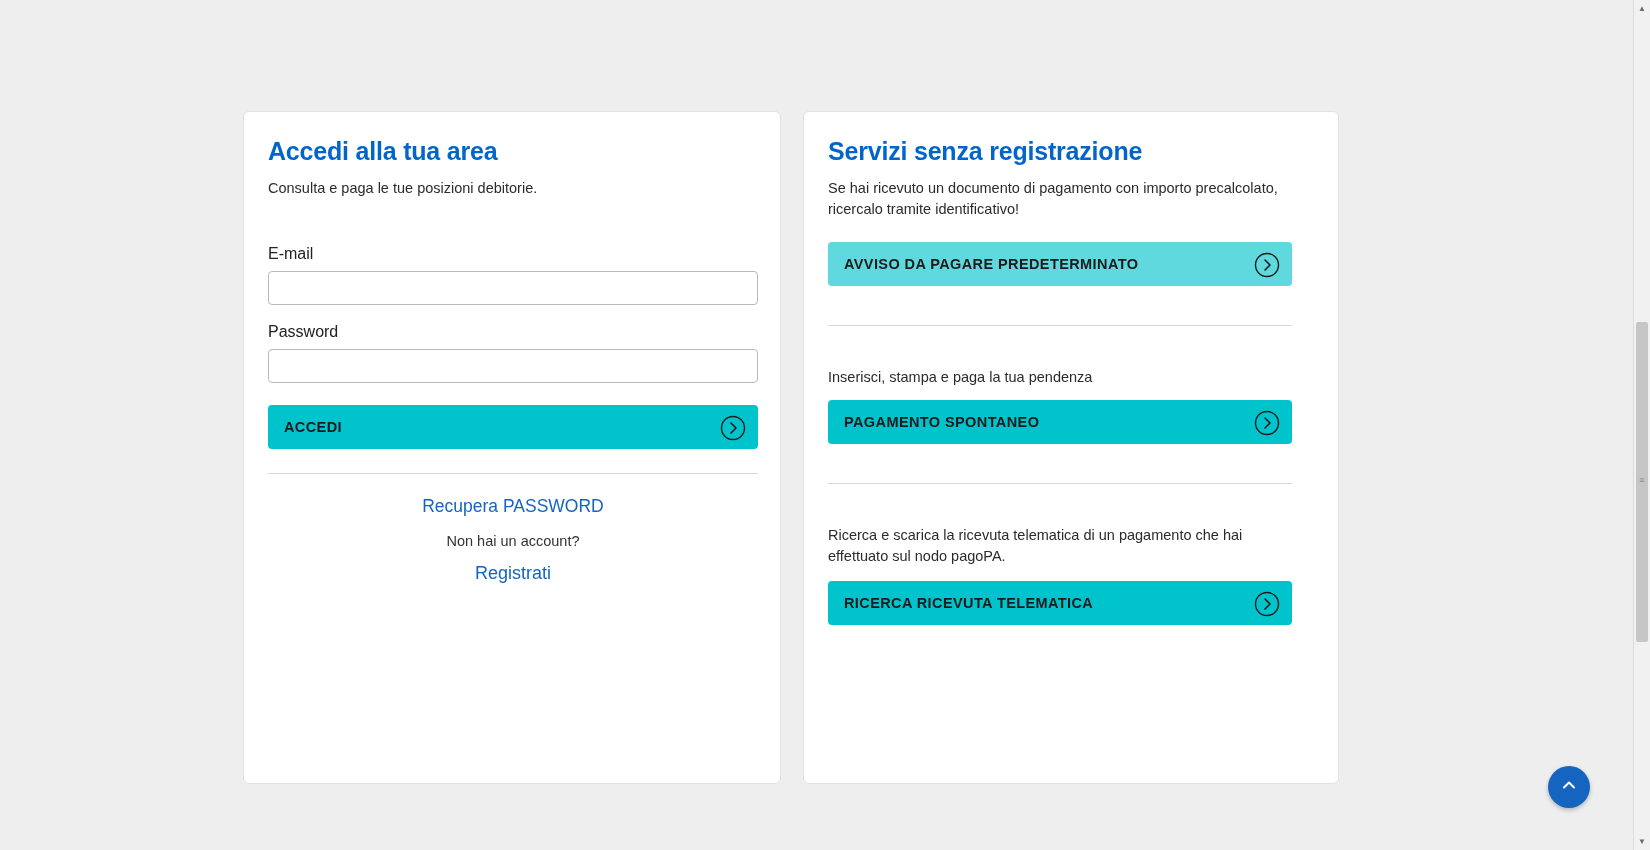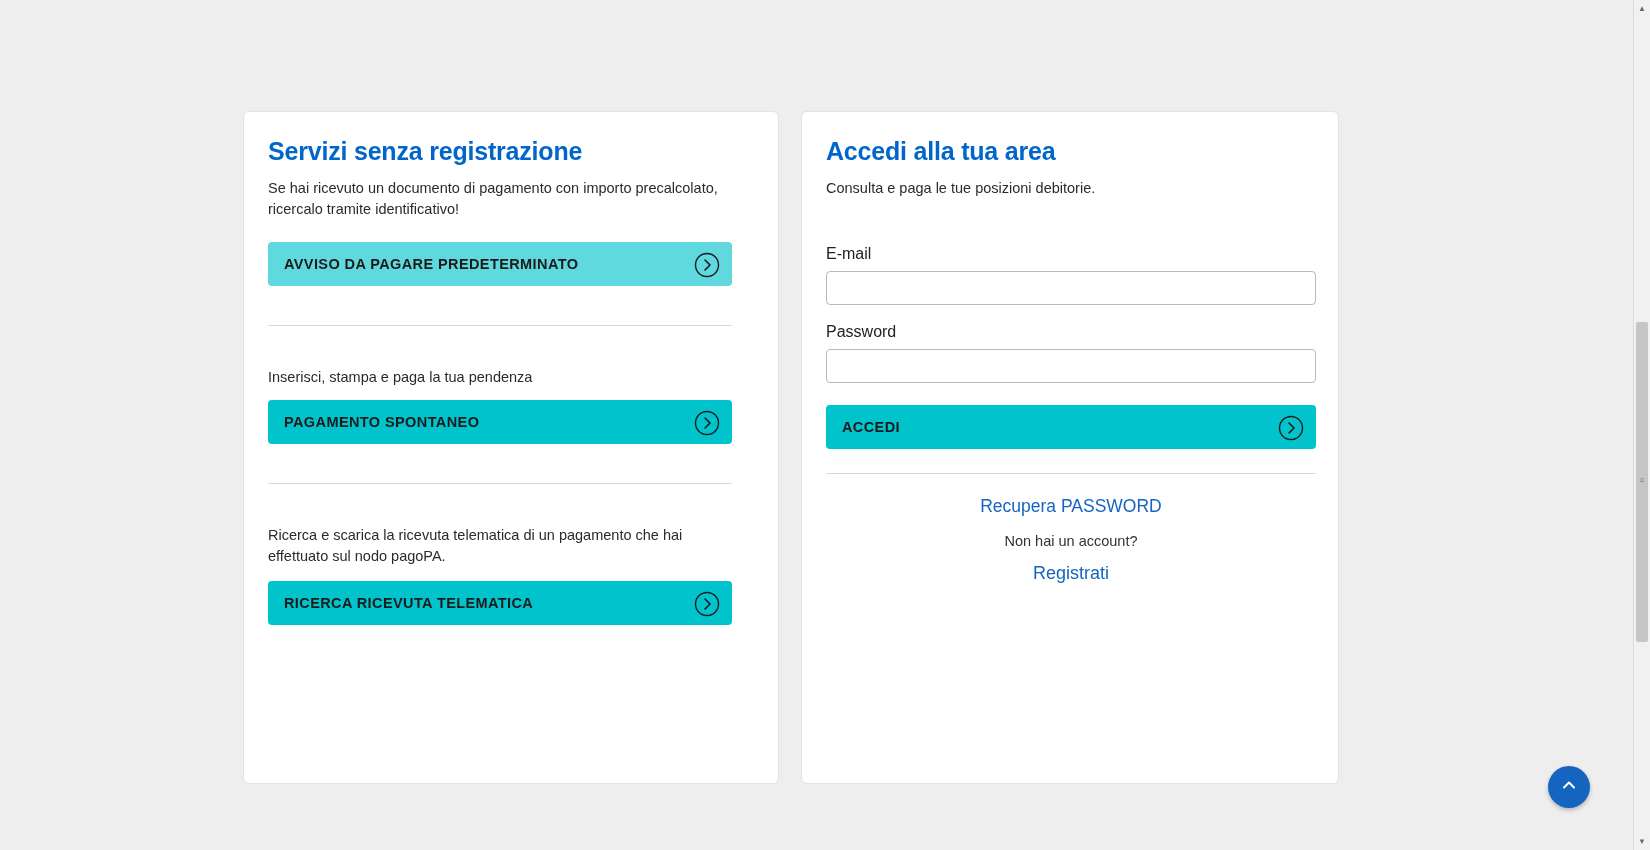--- a/index.html
+++ b/index.html
@@ -223,20 +223,57 @@
     box-shadow: 0 2px 4px rgba(0,0,0,0.25);
   }
 </style>
 </head>
 <body>
 
 <div id="page">
 
   <div class="cards-row">
 
+    <section class="card left">
+      <h2 class="card-title">Accedi alla tua area</h2>
+      <p class="card-sub">Consulta e paga le tue posizioni debitorie.</p>
+
+      <div class="form-block">
+        <label class="field-label">E-mail</label>
+        <input class="text-input" type="email" value="" placeholder="" style="">
+
+        <div class="field-gap"></div>
+
+        <label class="field-label">Password</label>
+        <input class="text-input" type="password" value="" placeholder="" style="">
+
+        <button class="action-btn login-btn">
+          <span>ACCEDI</span>
+          <span class="arrow-circle">
+            <svg width="26" height="26" viewBox="0 0 26 26" aria-hidden="true">
+              <circle cx="13" cy="13" r="11.5" fill="none" stroke="#1b1b1b" stroke-width="1.4"></circle>
+              <path d="M11 8 L16 13 L11 18" fill="none" stroke="#1b1b1b" stroke-width="1.6" stroke-linecap="round" stroke-linejoin="round"></path>
+            </svg>
+          </span>
+        </button>
+
+        <div class="divider"></div>
+
+        <div class="link-center">
+          <a class="link-blue">Recupera PASSWORD</a>
+        </div>
+
+        <div class="muted-center">Non hai un account?</div>
+
+        <div class="link-center register-wrap">
+          <a class="link-blue register-link">Registrati</a>
+        </div>
+      </div>
+    </section>
+
     <section class="card right">
       <h2 class="card-title">Servizi senza registrazione</h2>
       <p class="card-sub">Se hai ricevuto un documento di pagamento con importo precalcolato, ricercalo tramite identificativo!</p>
 
       <div class="r-block r-block-1" style="margin-top:22px;">
         <button class="action-btn right-w pale">
           <span>AVVISO DA PAGARE PREDETERMINATO</span>
           <span class="arrow-circle">
             <svg width="26" height="26" viewBox="0 0 26 26" aria-hidden="true">
               <circle cx="13" cy="13" r="11.5" fill="none" stroke="#1b1b1b" stroke-width="1.4"></circle>
@@ -269,57 +306,20 @@
           <span>RICERCA RICEVUTA TELEMATICA</span>
           <span class="arrow-circle">
             <svg width="26" height="26" viewBox="0 0 26 26" aria-hidden="true">
               <circle cx="13" cy="13" r="11.5" fill="none" stroke="#1b1b1b" stroke-width="1.4"></circle>
               <path d="M11 8 L16 13 L11 18" fill="none" stroke="#1b1b1b" stroke-width="1.6" stroke-linecap="round" stroke-linejoin="round"></path>
             </svg>
           </span>
         </button>
       </div>
     </section>
-
-    <section class="card left">
-      <h2 class="card-title">Accedi alla tua area</h2>
-      <p class="card-sub">Consulta e paga le tue posizioni debitorie.</p>
-
-      <div class="form-block">
-        <label class="field-label">E-mail</label>
-        <input class="text-input" type="email" value="" placeholder="" style="">
-
-        <div class="field-gap"></div>
-
-        <label class="field-label">Password</label>
-        <input class="text-input" type="password" value="" placeholder="" style="">
-
-        <button class="action-btn login-btn">
-          <span>ACCEDI</span>
-          <span class="arrow-circle">
-            <svg width="26" height="26" viewBox="0 0 26 26" aria-hidden="true">
-              <circle cx="13" cy="13" r="11.5" fill="none" stroke="#1b1b1b" stroke-width="1.4"></circle>
-              <path d="M11 8 L16 13 L11 18" fill="none" stroke="#1b1b1b" stroke-width="1.6" stroke-linecap="round" stroke-linejoin="round"></path>
-            </svg>
-          </span>
-        </button>
-
-        <div class="divider"></div>
-
-        <div class="link-center">
-          <a class="link-blue">Recupera PASSWORD</a>
-        </div>
-
-        <div class="muted-center">Non hai un account?</div>
-
-        <div class="link-center register-wrap">
-          <a class="link-blue register-link">Registrati</a>
-        </div>
-      </div>
-    </section>
   </div>
 
   <div class="back-to-top">
     <span>
       <svg width="20" height="20" viewBox="0 0 20 20" aria-hidden="true">
         <path d="M5 12.5 L10 7.5 L15 12.5" fill="none" stroke="#ffffff" stroke-width="2" stroke-linecap="round" stroke-linejoin="round"></path>
       </svg>
     </span>
   </div>
 </div>

